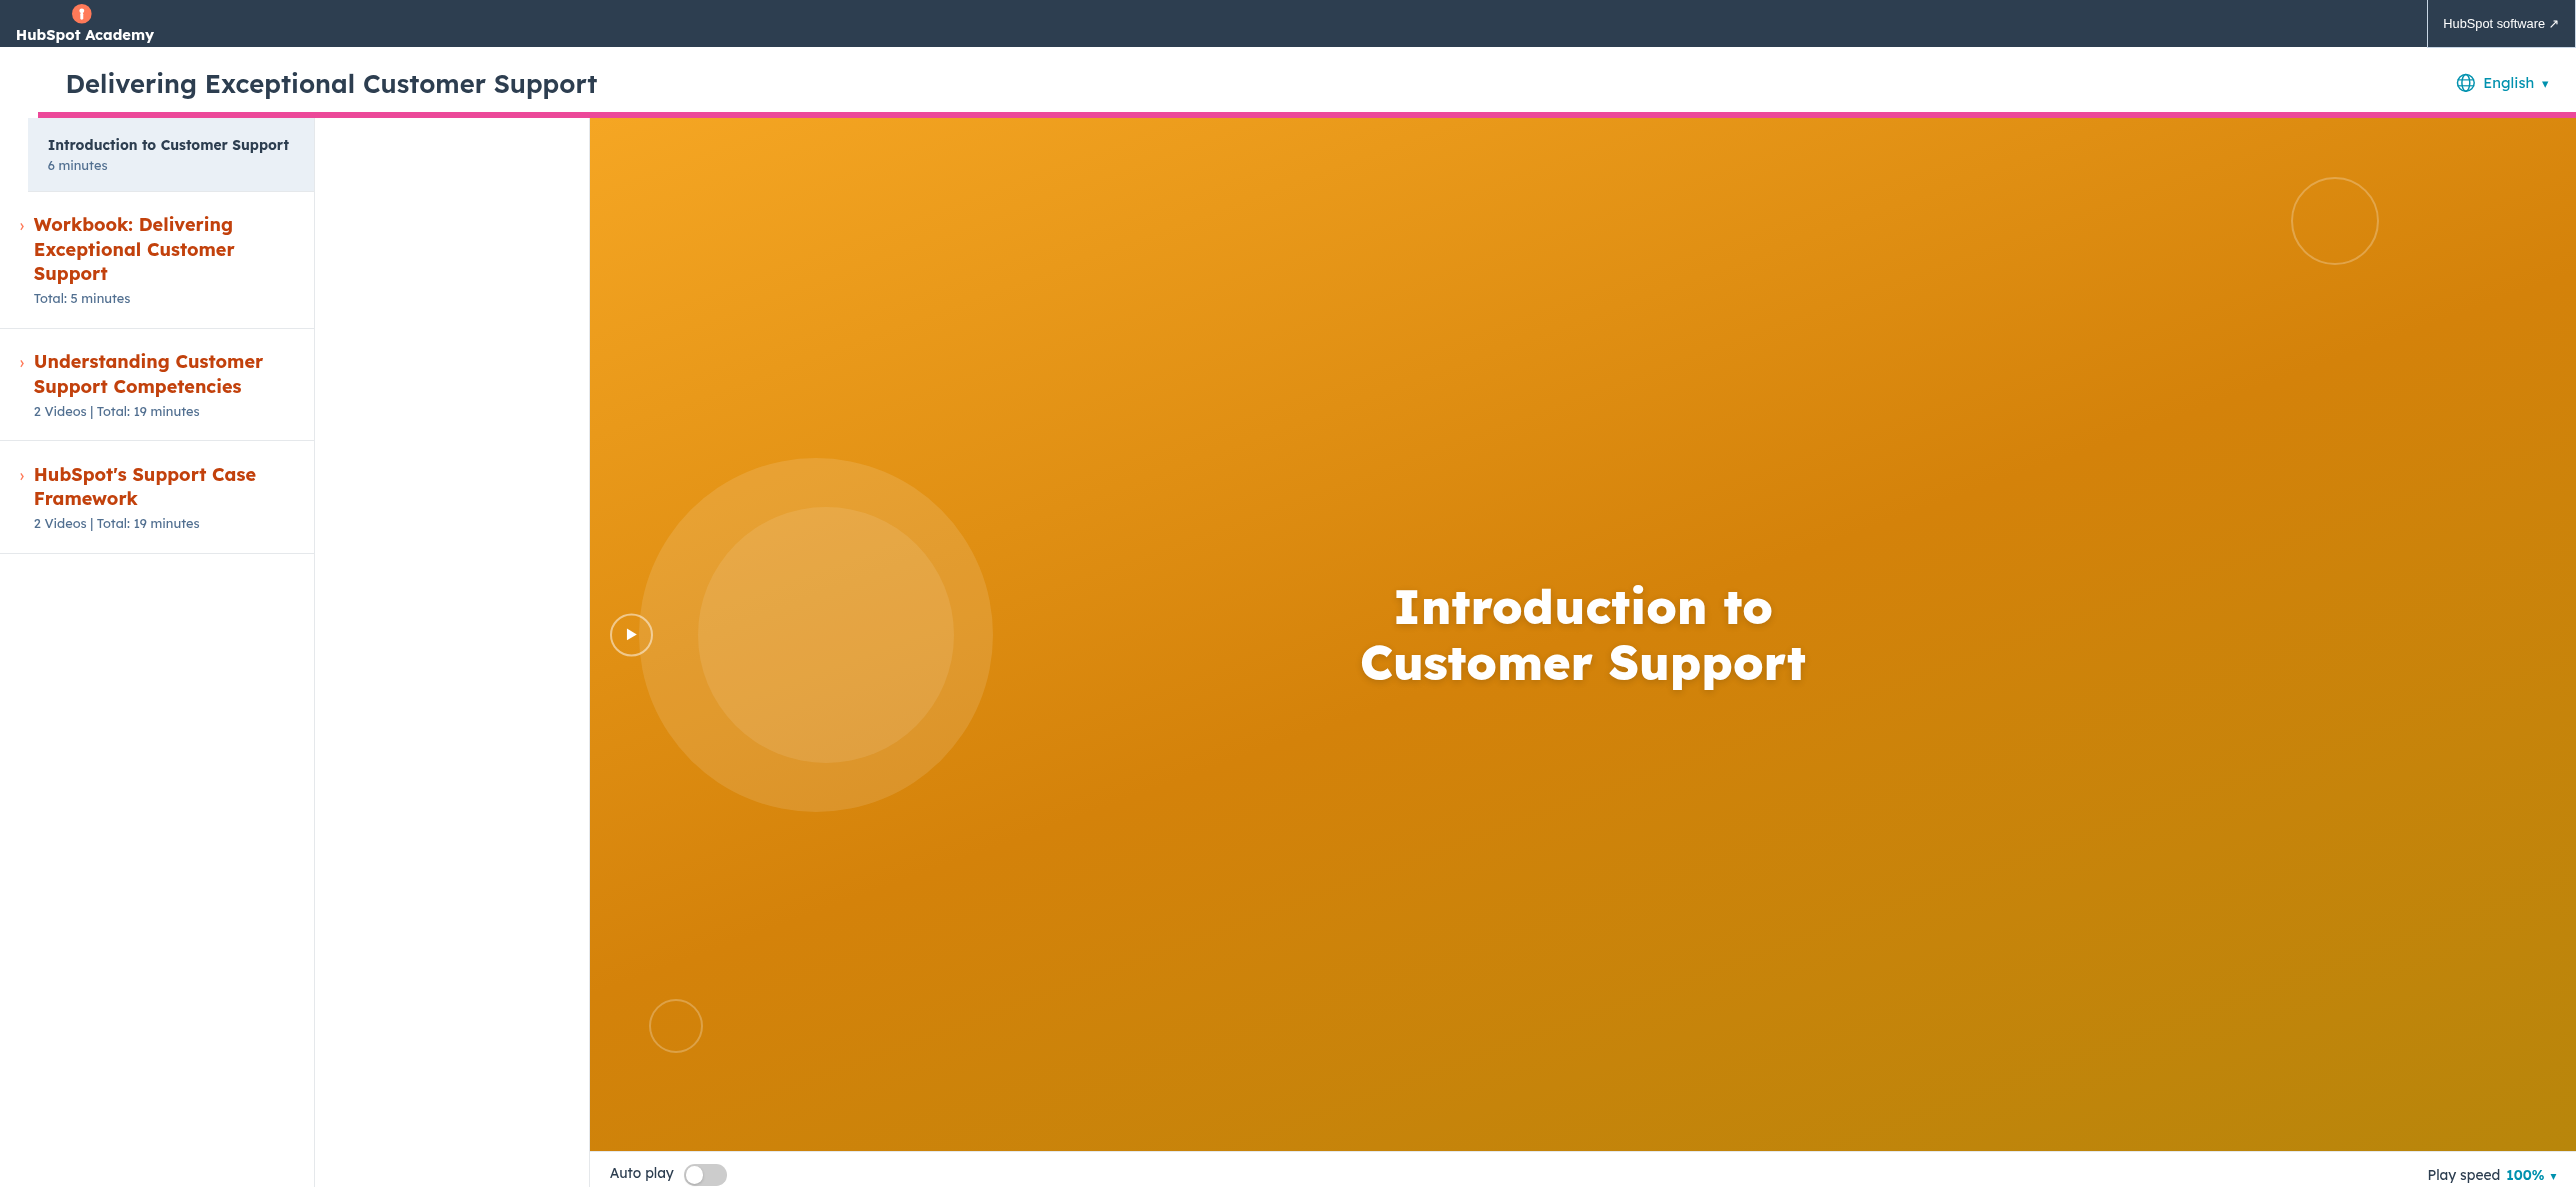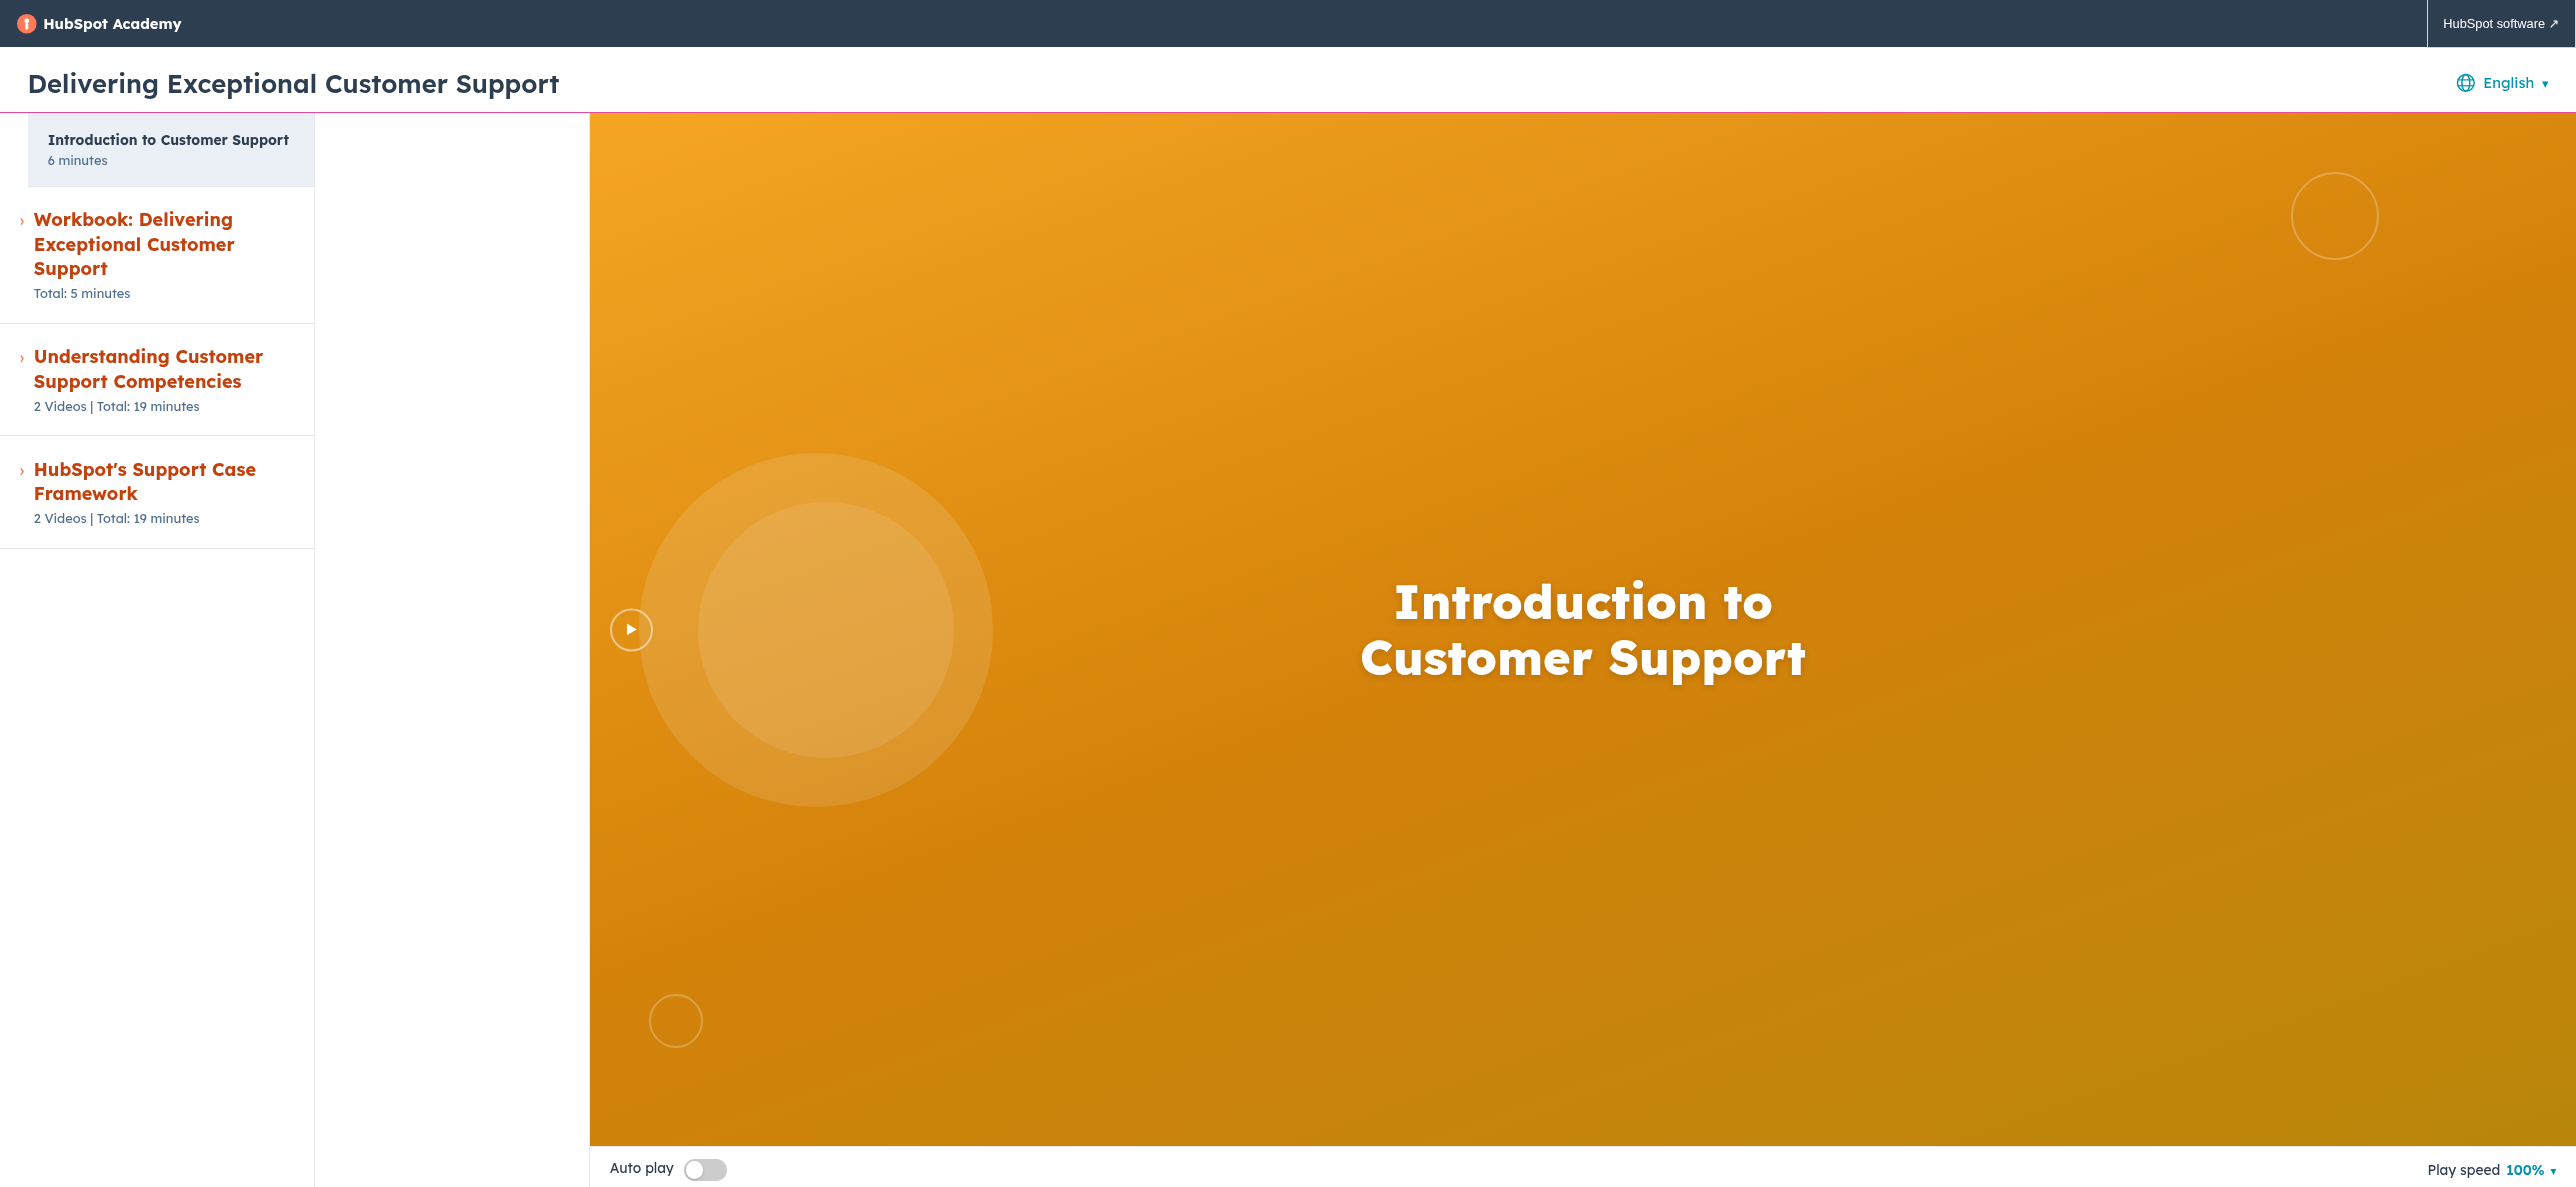--- a/index.html
+++ b/index.html
@@ -14,20 +14,21 @@
       padding: 0 0 0 15.7px;
     }
     .nav-logo {
       display: flex;
       align-items: center;
       color: #fff;
       font-weight: bold;
       font-size: 14.7px;
       margin-right: 31px;
       white-space: nowrap;
+      flex-direction: column;
     }
     .nav-logo .hs-icon {
       display: inline-flex;
       align-items: center;
       justify-content: center;
       margin-right: 5.9px;
     }
     .nav-links {
       display: flex;
       align-items: center;
@@ -67,21 +68,22 @@
       height: 49px;
       white-space: nowrap;
     }
 
     
     .page-header {
       padding: 19.7px 27.5px 13.8px 27.5px;
       display: flex;
       align-items: center;
       justify-content: space-between;
-      border-bottom: 1px solid #ec4899;
+      border-bottom: 6px solid #ec4899;
+      margin-left: 38px;
     }
     .page-title {
       font-size: 25.6px;
       font-weight: 600;
       color: #2d3e50;
     }
     .lang-selector {
       display: flex;
       align-items: center;
       gap: 7.9px;

